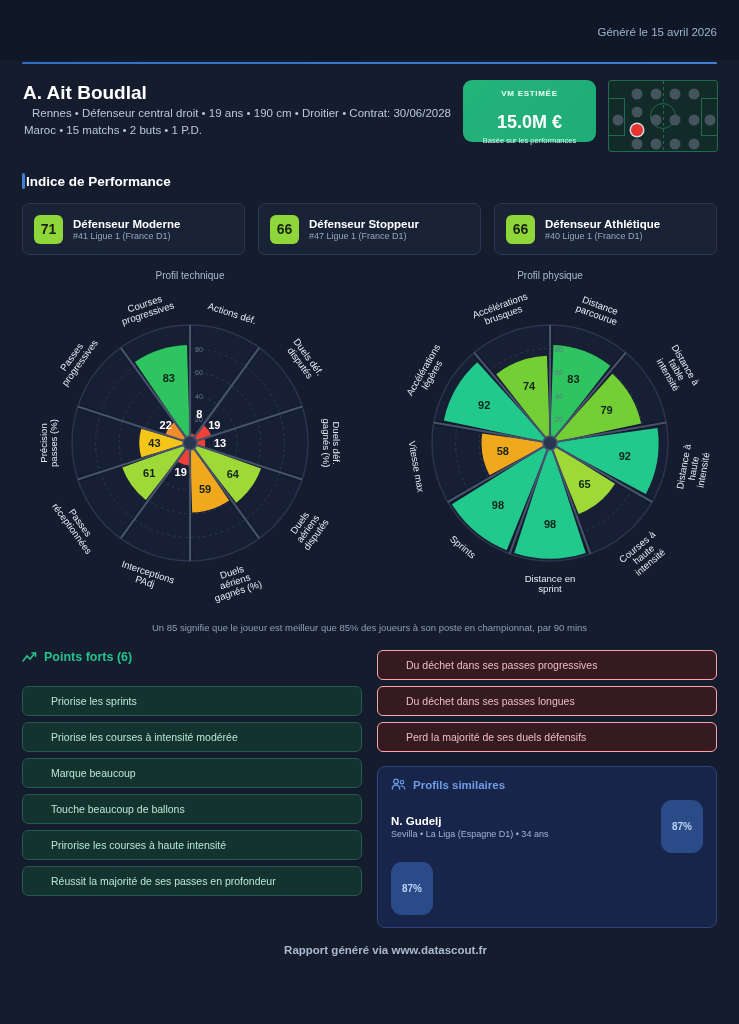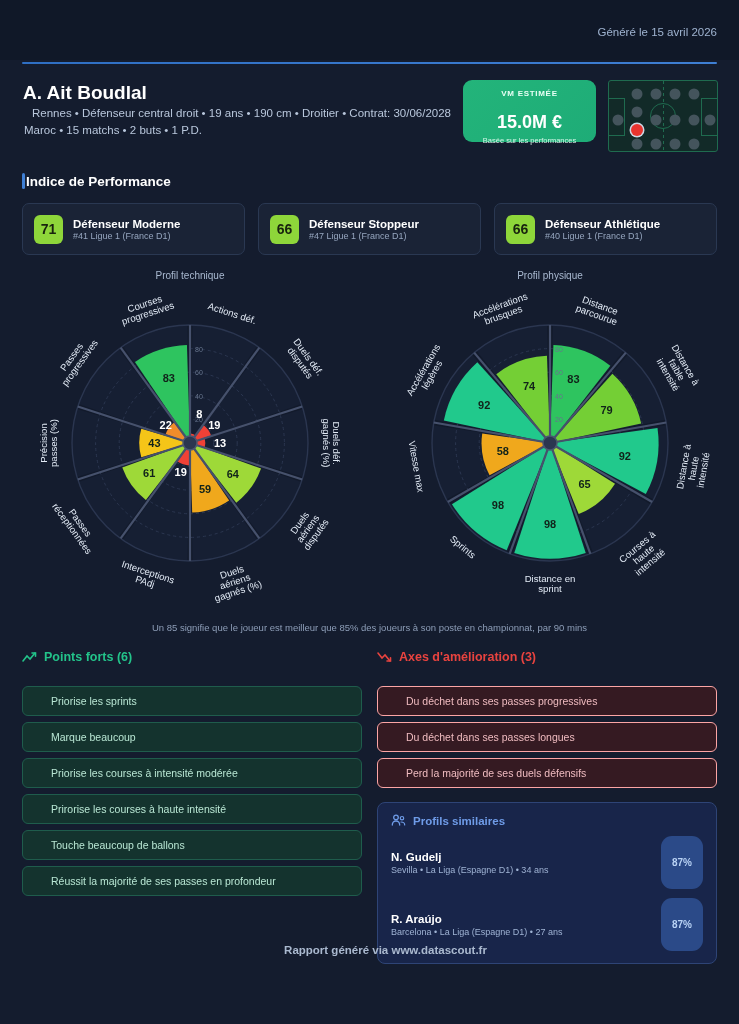--- a/index.html
+++ b/index.html
@@ -364,36 +364,29 @@
   <div class="col-l">
     <div class="lhead good">
       <svg width="15" height="12" viewBox="0 0 15 12">
         <path d="M1 10 L5 5 L8 8 L13 2" stroke="#23c38a" stroke-width="1.6" fill="none" stroke-linecap="round"></path>
         <path d="M10 2 L13.5 2 L13.5 5.2" stroke="#23c38a" stroke-width="1.6" fill="none" stroke-linecap="round"></path>
       </svg>
       <span class="txt">Points forts (6)</span>
     </div>
     <div id="strengths-list">
         <div class="item good">Priorise les sprints</div>
+        <div class="item good">Priorise les courses à intensité modérée</div>
         <div class="item good">Marque beaucoup</div>
-        <div class="item good">Priorise les courses à intensité modérée</div>
+        <div class="item good">Touche beaucoup de ballons</div>
         <div class="item good">Prirorise les courses à haute intensité</div>
-        <div class="item good">Touche beaucoup de ballons</div>
         <div class="item good">Réussit la majorité de ses passes en profondeur</div>
       </div>
   </div>
 
   <div class="col-r">
-    <div class="lhead bad">
-      <svg width="15" height="12" viewBox="0 0 15 12">
-        <path d="M1 2 L5 7 L8 4 L13 10" stroke="#e8433f" stroke-width="1.6" fill="none" stroke-linecap="round"></path>
-        <path d="M10 10 L13.5 10 L13.5 6.8" stroke="#e8433f" stroke-width="1.6" fill="none" stroke-linecap="round"></path>
-      </svg>
-      <span class="txt">Axes d'amélioration (3)</span>
-    </div>
     <div id="improvements-list">
         <div class="item bad">Du déchet dans ses passes progressives</div>
         <div class="item bad">Du déchet dans ses passes longues</div>
         <div class="item bad">Perd la majorité de ses duels défensifs</div>
       </div>
 
     <div class="simcard">
       <div class="simhead">
         <svg width="15" height="13" viewBox="0 0 15 13">
           <circle cx="5" cy="3.4" r="2.3" stroke="#6f9ce8" stroke-width="1.3" fill="none"></circle>
@@ -405,24 +398,20 @@
       </div>
       <div id="similar-list">
           <div class="simrow">
             <div>
               <div class="nm">N. Gudelj</div>
               <div class="sub">Sevilla • La Liga (Espagne D1) • 34 ans</div>
             </div>
             <div class="pct">87%</div>
           </div>
           <div class="simrow">
-            <div>
-              <div class="nm">R. Araújo</div>
-              <div class="sub">Barcelona • La Liga (Espagne D1) • 27 ans</div>
-            </div>
             <div class="pct">87%</div>
           </div>
         </div>
     </div>
   </div>
 
   <div class="footer">Rapport généré via www.datascout.fr</div>
 </div>
 
 </body></html>

